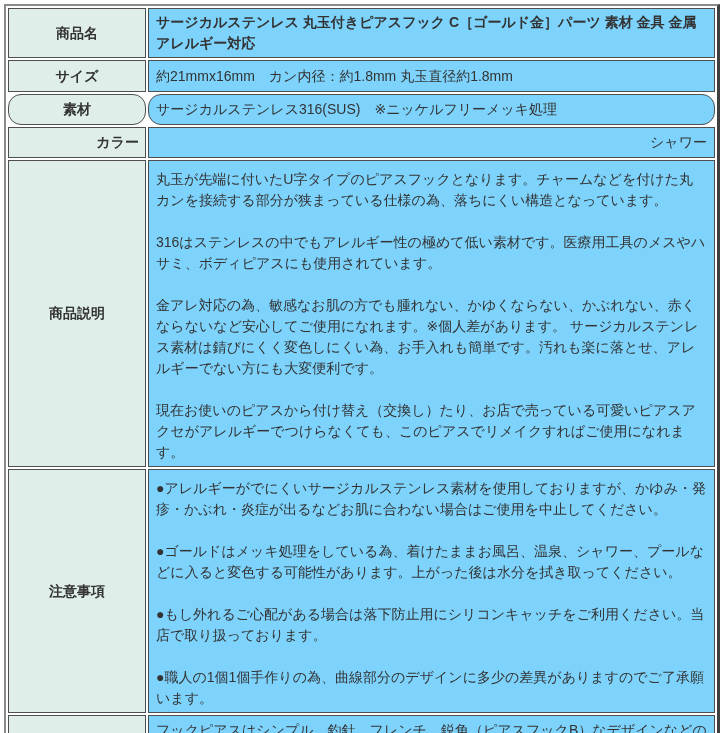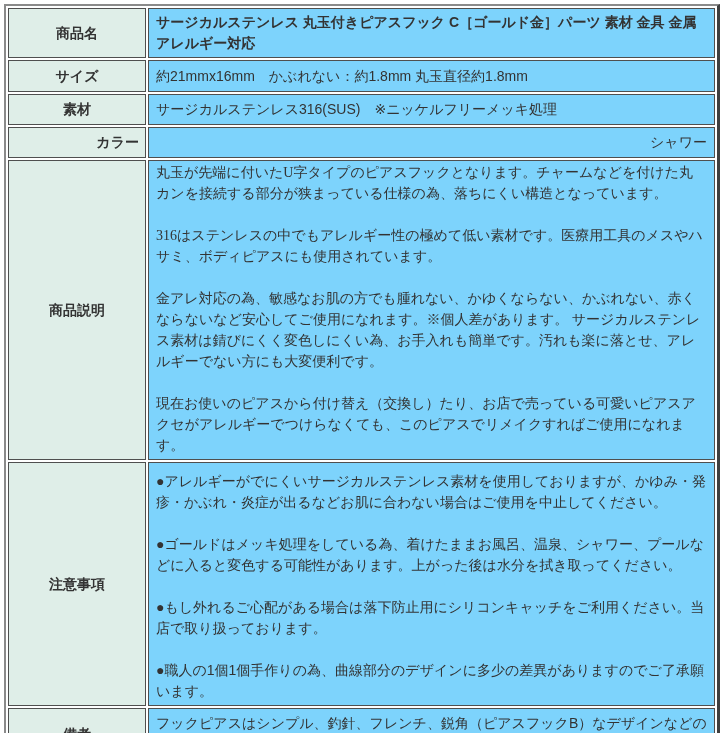--- a/index.html
+++ b/index.html
@@ -50,41 +50,41 @@
     background: #7dd3fc;
     text-align: left;
     vertical-align: middle;
     padding: 3px 7px;
     white-space: pre-line;
     overflow-wrap: break-word;
   }
   tr.row-product-name td { font-weight: bold; }
   tr.row-product-name th, tr.row-product-name td { height: 50px; }
   tr.row-size th, tr.row-size td { height: 32px; }
-  tr.row-material th, tr.row-material td { height: 31px; }
+  tr.row-material th, tr.row-material td { height: 31px; border-radius: 13px; }
   tr.row-color th, tr.row-color td { height: 30px; text-align: right; }
   tr.row-description th { height: 266px; }
-  tr.row-description td { vertical-align: top; padding-top: 1px; font-family: Liberation Serif, serif; }
+  tr.row-description td { vertical-align: top; padding-top: 8px; }
   tr.row-caution th { height: 234px; margin-left: 48px; }
   tr.row-caution td { vertical-align: top; padding-top: 8px; }
   tr.row-note th, tr.row-note td { height: 52px; }
 </style>
 </head>
 <body>
 
 <div class="spec-table-wrap">
   <table class="spec-table">
     <tbody>
       <tr class="row-product-name">
         <th>商品名</th>
         <td>サージカルステンレス 丸玉付きピアスフック C［ゴールド金］パーツ 素材 金具 金属アレルギー対応</td>
       </tr>
       <tr class="row-size">
         <th>サイズ</th>
-        <td>約21mmx16mm　かぶれない：約1.8mm 丸玉直径約1.8mm</td>
+        <td>約21mmx16mm　カン内径：約1.8mm 丸玉直径約1.8mm</td>
       </tr>
       <tr class="row-material">
         <th>素材</th>
         <td>サージカルステンレス316(SUS)　※ニッケルフリーメッキ処理</td>
       </tr>
       <tr class="row-color">
         <th>カラー</th>
         <td>シャワー</td>
       </tr>
       <tr class="row-description">

